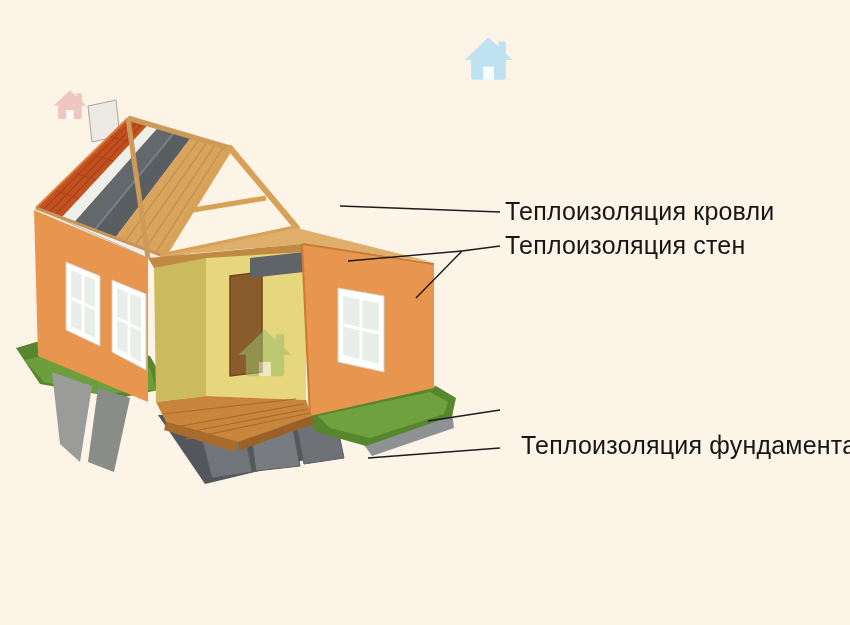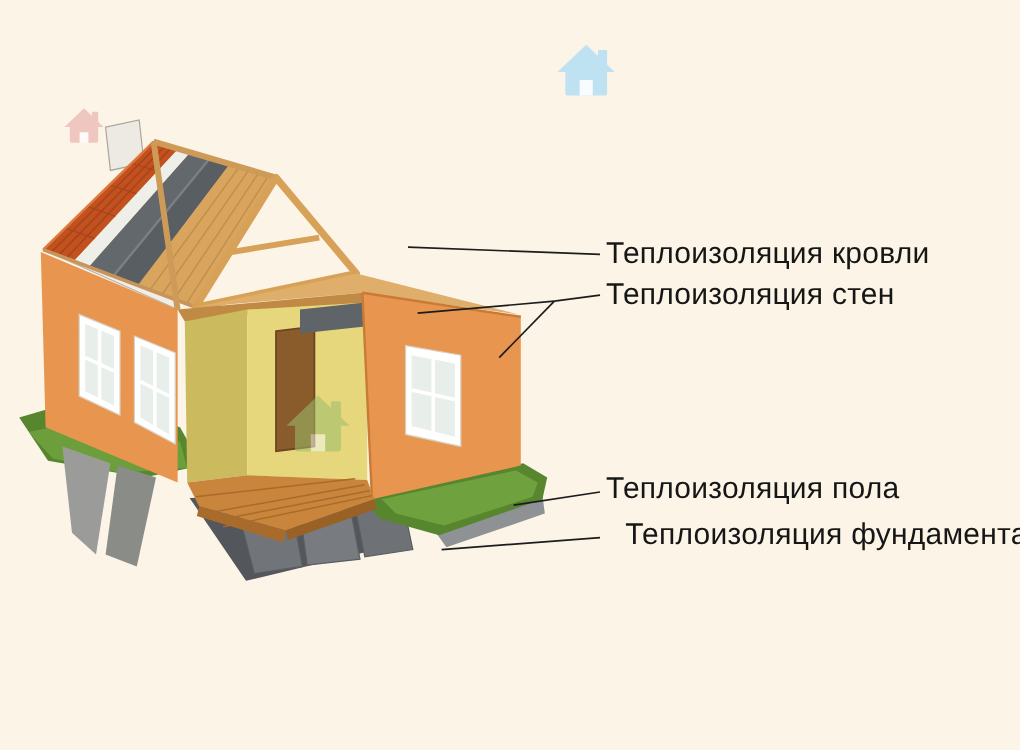--- a/index.html
+++ b/index.html
@@ -175,15 +175,14 @@
       <line x1="500" y1="246" x2="462" y2="251"></line>
       <line x1="462" y1="251" x2="348" y2="261"></line>
       <line x1="462" y1="251" x2="416" y2="298"></line>
       <line x1="428" y1="421" x2="500" y2="410"></line>
       <line x1="368" y1="458" x2="500" y2="448"></line>
     </g>
   </svg>
 
   <div class="label lbl-roof">Теплоизоляция кровли</div>
   <div class="label lbl-walls">Теплоизоляция стен</div>
-  <div class="label lbl-floor">Теплоизоляция пола</div>
   <div class="label lbl-foundation">Теплоизоляция фундамента</div>
 </div>
 
 </body></html>

